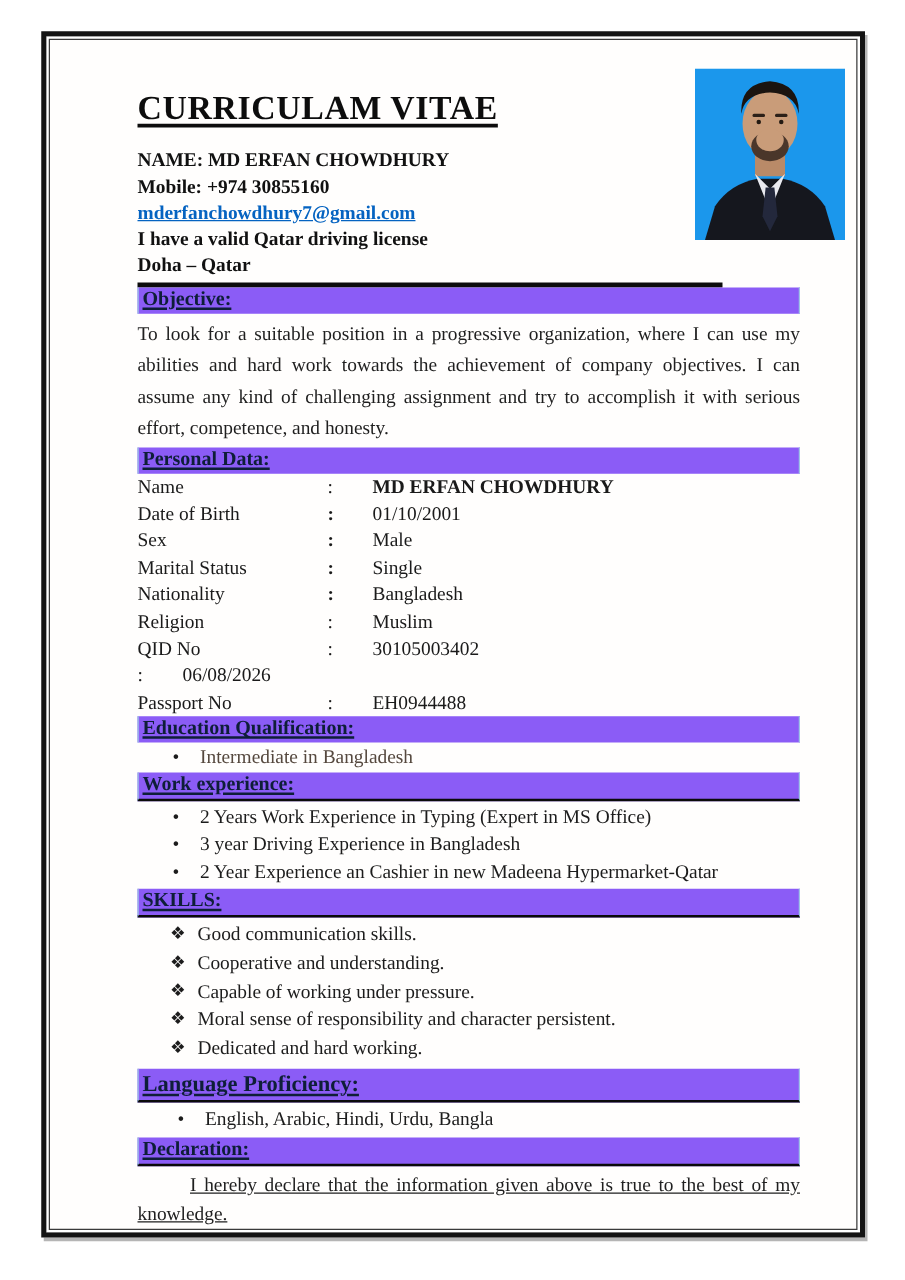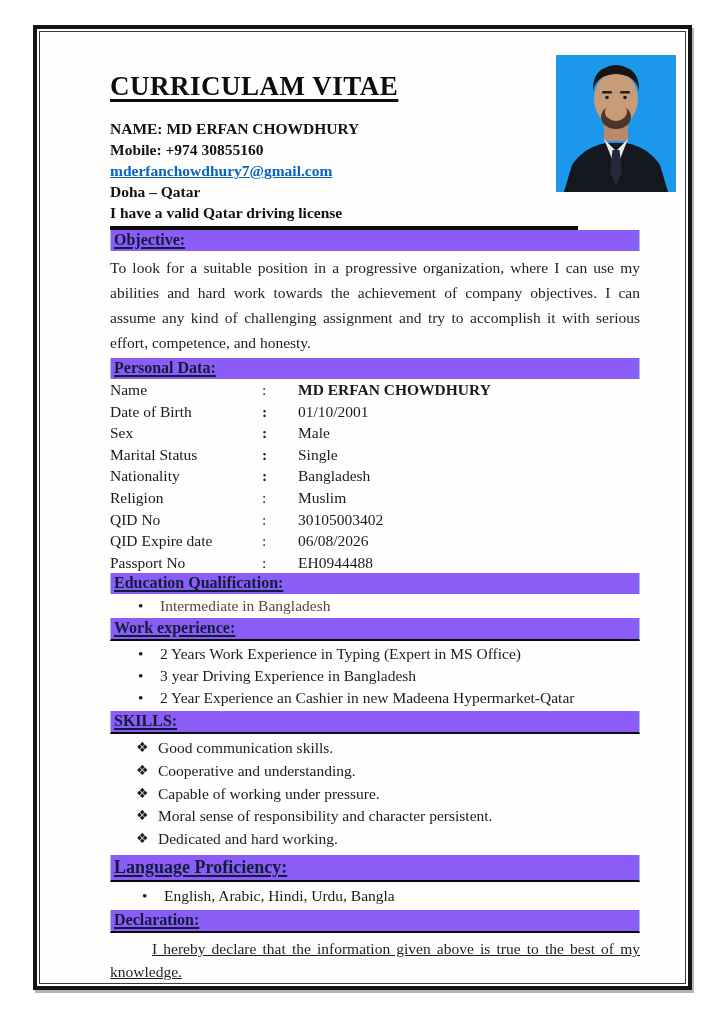--- a/index.html
+++ b/index.html
@@ -95,22 +95,22 @@
       <path d="M56.5,95 L63.5,95 L66,118 L60,130 L54,118 Z" fill="#23283c"></path>
     </svg>
   </div>
 
   <h1 class="title">CURRICULAM VITAE</h1>
 
   <div class="contact">
     <span class="cline">NAME: MD ERFAN CHOWDHURY</span>
     <span class="cline">Mobile: +974 30855160</span>
     <a class="cline email" href="#">mderfanchowdhury7@gmail.com</a>
+    <span class="cline">I have a valid Qatar driving license</span>
     <span class="cline">Doha – Qatar</span>
-    <span class="cline">I have a valid Qatar driving license</span>
   </div>
 
   <div class="rule"></div>
 
   <div class="bar">
     <span class="bar-text">Objective:</span>
   </div>
   <p class="body-text">To look for a suitable position in a progressive organization, where I can use my abilities and hard work towards the achievement of company objectives. I can assume any kind of challenging assignment and try to accomplish it with serious effort, competence, and honesty.</p>
 
   <div class="bar">
@@ -146,21 +146,20 @@
       <span class="plabel">Religion</span>
       <span class="pcolon">:</span>
       <span class="pvalue">Muslim</span>
     </div>
     <div class="prow">
       <span class="plabel">QID No</span>
       <span class="pcolon">:</span>
       <span class="pvalue">30105003402</span>
     </div>
     <div class="prow">
-      <span class="plabel">QID Expire date</span>
       <span class="pcolon">:</span>
       <span class="pvalue">06/08/2026</span>
     </div>
     <div class="prow">
       <span class="plabel">Passport No</span>
       <span class="pcolon">:</span>
       <span class="pvalue">EH0944488</span>
     </div>
   </div>
 

